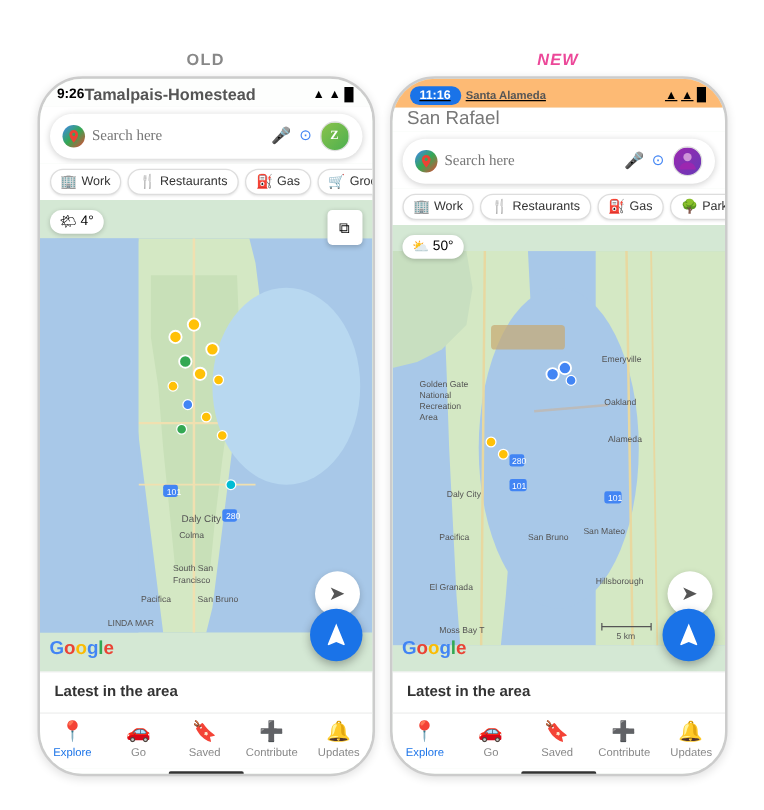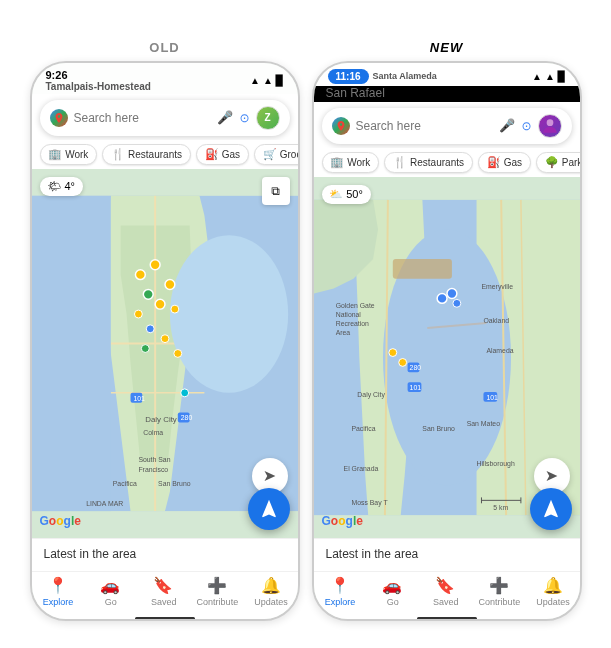--- a/index.html
+++ b/index.html
@@ -33,21 +33,21 @@
       font-size: 13px;
       font-weight: 600;
       color: #888;
       letter-spacing: 1px;
       margin-bottom: 6px;
       text-transform: uppercase;
     }
     .label.new-label {
       font-style: italic;
       font-weight: 800;
-      color: #000000;
+      color: #ec4899;
     }
     .phone-wrapper {
       display: flex;
       flex-direction: column;
       align-items: center;
     }
     .phone {
       width: 270px;
       height: 560px;
       border-radius: 36px;
@@ -65,38 +65,39 @@
       justify-content: space-between;
       align-items: center;
       padding: 6px 14px 2px;
       background: #fff;
       font-size: 10px;
       font-weight: 700;
       z-index: 10;
       min-height: 22px;
     }
     .status-bar .time { font-size: 11px; font-weight: 700; color: #000; }
-    .status-bar .location-label { font-size: 10px; color: #555; text-align: center; }
+    .status-bar .location-label { font-size: 13px; color: #555; text-align: center; }
     .status-icons { display: flex; align-items: center; gap: 3px; }
     .status-icons span { font-size: 10px; color: #000; }
     
     .search-bar-container {
       background: #fff;
       padding: 6px 8px 4px;
       z-index: 10;
     }
     .search-bar {
       display: flex;
       align-items: center;
       background: #fff;
       border-radius: 24px;
       padding: 6px 10px;
       box-shadow: 0 1px 6px rgba(0,0,0,0.2);
       gap: 6px;
       height: 36px;
+      font-family: Liberation Serif, serif;
     }
     .google-maps-icon {
       width: 18px;
       height: 18px;
       border-radius: 50%;
       background: linear-gradient(135deg, #4285f4 0%, #34a853 50%, #ea4335 100%);
       flex-shrink: 0;
       display: flex;
       align-items: center;
       justify-content: center;
@@ -231,40 +232,40 @@
       justify-content: center;
       font-size: 18px;
       box-shadow: 0 3px 8px rgba(0,0,0,0.3);
       z-index: 5;
       color: white;
     }
     .google-logo {
       position: absolute;
       bottom: 10px;
       left: 8px;
-      font-size: 12px;
+      font-size: 15px;
       font-weight: 700;
       color: #555;
       z-index: 5;
     }
     .google-logo span { color: #4285f4; }
     .google-logo span:nth-child(2) { color: #ea4335; }
     .google-logo span:nth-child(3) { color: #fbbc04; }
     .google-logo span:nth-child(4) { color: #4285f4; }
     .google-logo span:nth-child(5) { color: #34a853; }
     .google-logo span:nth-child(6) { color: #ea4335; }
     
     .latest-section {
       background: #fff;
       padding: 8px 12px 4px;
       border-top: 1px solid #f0f0f0;
     }
     .latest-title {
       font-size: 12px;
-      font-weight: 400;
+      font-weight: 700;
       color: #333;
       margin-bottom: 6px;
     }
     .bottom-nav {
       display: flex;
       justify-content: space-around;
       background: #fff;
       padding: 4px 0 8px;
       border-top: 1px solid #f0f0f0;
     }
@@ -278,42 +279,42 @@
       min-width: 40px;
     }
     .nav-item.active { color: #1a73e8; }
     .nav-item .nav-icon { font-size: 16px; }
     .nav-item.active .nav-icon { color: #1a73e8; }
 
     
     .old-status { background: rgba(255,255,255,0.9); }
 
     
-    .new-status { background: #ffffff; }
+    .new-status { background: #fdba74; text-decoration: underline; }
     .status-pill {
       background: #1a73e8;
       color: white;
       border-radius: 12px;
       padding: 2px 8px;
       font-size: 10px;
       font-weight: 700;
     }
   </style>
 </head>
 <body>
 
 <div class="container">
   <div class="comparison-row">
 
     <div class="phone-wrapper">
       <div class="label">OLD</div>
       <div class="phone">
 
         <div class="status-bar old-status">
-          <div style="display:flex; flex-direction:column; line-height:1.1;">
+          <div style="display:flex; flex-direction:row; line-height:1.1;">
             <span class="time">9:26</span>
             <span class="location-label">Tamalpais-Homestead</span>
           </div>
           <div class="status-icons">
             <span>▲</span>
             <span>▲</span>
             <span>▉</span>
           </div>
         </div>
 
@@ -459,21 +460,21 @@
             <span class="status-pill">11:16</span>
             <span style="font-size:9px; color:#555;">Santa Alameda</span>
           </div>
           <div class="status-icons">
             <span>▲</span>
             <span>▲</span>
             <span>▉</span>
           </div>
         </div>
 
-        <div style="background:#000000; padding: 0 12px 2px; font-size:12px; color:#777;">San Rafael</div>
+        <div style="background:#ffffff; padding: 0 12px 2px; font-size:15px; color:#777;">San Rafael</div>
 
         <div class="search-bar-container">
           <div class="search-bar">
             <div class="google-maps-icon">
               <svg width="12" height="12" viewBox="0 0 24 24">
                   <path d="M12 2C8.13 2 5 5.13 5 9c0 5.25 7 13 7 13s7-7.75 7-13c0-3.87-3.13-7-7-7zm0 9.5c-1.38 0-2.5-1.12-2.5-2.5s1.12-2.5 2.5-2.5 2.5 1.12 2.5 2.5-1.12 2.5-2.5 2.5z" fill="#ea4335"></path>
                 </svg>
             </div>
             <span class="search-text">Search here</span>
             <span class="search-mic">🎤</span>

